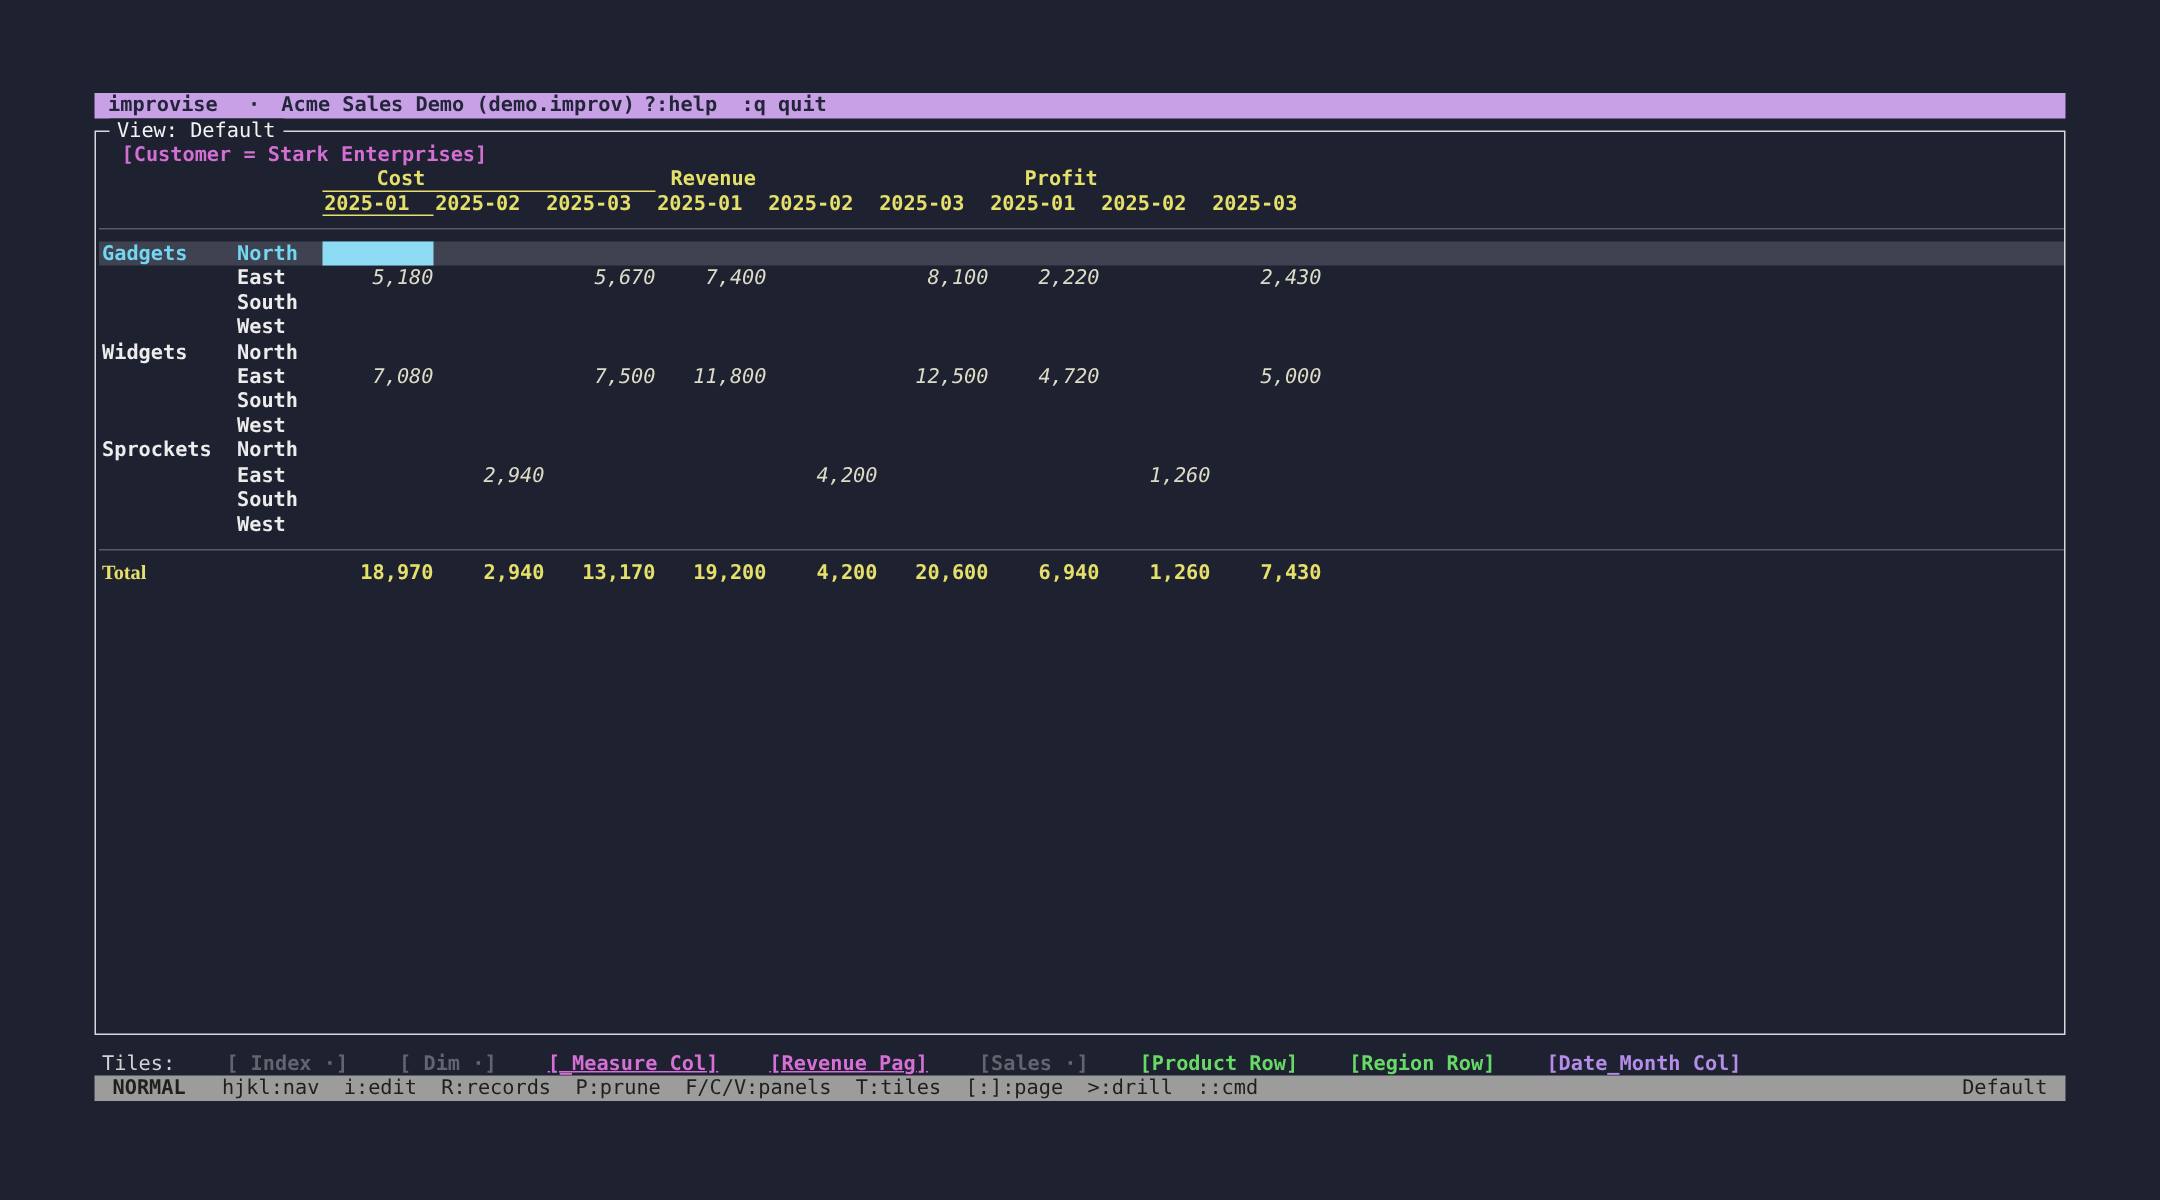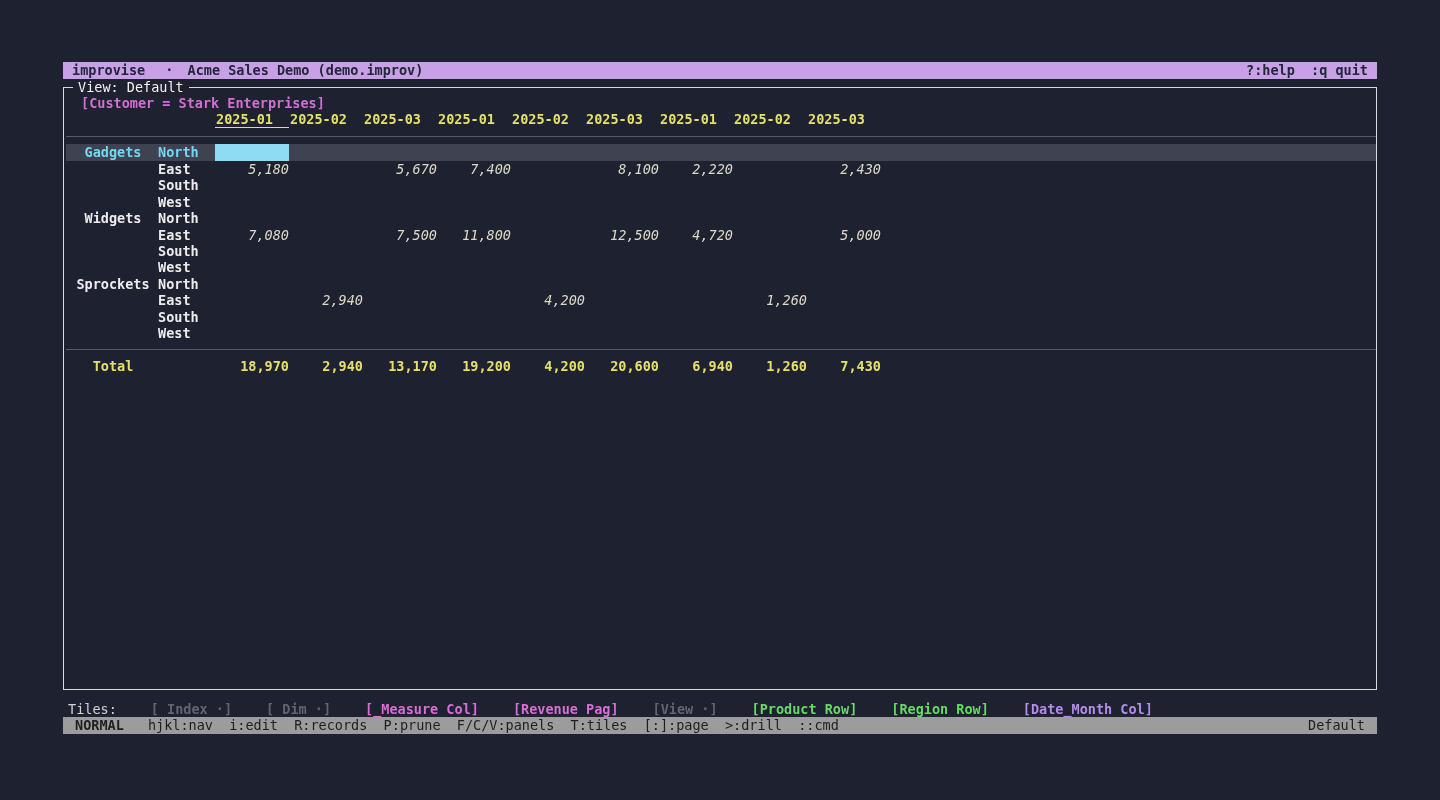--- a/index.html
+++ b/index.html
@@ -13,21 +13,21 @@
   }
   .pre { white-space: pre; }
   .terminal { position:absolute; left:63px; top:62px; width:1314px; }
 
   
   .titlebar {
     height:17px; line-height:17px;
     background: var(--titlebar-bg, #c7a0e6);
     color: var(--titlebar-fg, #23263a);
     font-weight: bold;
-    display:flex; justify-content:space-between;
+    display:flex; justify-content:flex-start;
     padding:0 9px;
   }
   .tb-left span { margin-right:6px; }
   .tb-sep { margin:0 6px; }
 
   
   .viewbox {
     position:relative;
     margin-top:8px;
     height:603px;
@@ -43,53 +43,53 @@
   .filter-line {
     height:16.45px; line-height:16.45px;
     padding-left:15px;
     color: var(--filter-magenta, #d36fd3);
     font-weight:bold;
   }
 
   .line { height:16.45px; line-height:16.45px; display:flex; white-space:pre; }
   .cell { flex:none; overflow:hidden; }
   .c-rowhead { width:149px; }
-  .c-prod { width:92px; padding-left:2px; font-weight:bold;text-align:center; }
+  .c-prod { width:92px; padding-left:2px; font-weight:bold; }
   .c-reg  { width:57px; font-weight:bold; }
   .c-val  { width:74px; text-align:right; font-style:italic; color: var(--value-fg, #dcdcc6); }
 
   .mgroup { width:222px; font-weight:bold; color: var(--header-yellow, #e5e06a); }
   .mg-0 { padding-left:36px; }
   .mg-1 { padding-left:10px; }
   .mg-2 { padding-left:24px; }
   .month-cell {
     width:74px; text-align:right; padding-right:16px;
     font-weight:bold; color: var(--header-yellow, #e5e06a);
   }
   .underlined { border-bottom:1px solid currentColor; }
 
   .divider-row { height:16.45px; display:flex; align-items:center; }
   .hline { height:1px; width:100%; background: var(--divider, #565b68); }
 
   .prow.selected { background: var(--row-highlight, #3f4250); }
   .sel-label { color: var(--selection-cyan, #74d7f2); }
   .cursor { background: var(--cursor-bg, #8edcf4); color:transparent; }
 
-  .total-row .c-prod { color: var(--header-yellow, #e5e06a); }
+  .total-row .c-prod { color: var(--header-yellow, #e5e06a); font-family: Liberation Serif, serif; }
   .total-row .c-val { font-style:normal; font-weight:bold; color: var(--header-yellow, #e5e06a); }
 
   
   .tiles-row {
     margin-top:11px; height:16px; line-height:16px;
     display:flex; gap:34px; padding-left:5px;
     white-space:pre; font-weight:bold;
   }
   .tiles-label { color:#d2d2d2; font-weight:normal; }
   .tile-dim     { color: var(--tile-dim, #62646e); }
-  .tile-magenta { color: var(--tile-magenta, #d66fd6); }
+  .tile-magenta { color: var(--tile-magenta, #d66fd6); text-decoration: underline; }
   .tile-green   { color: var(--tile-green, #67d967); }
   .tile-purple  { color: var(--tile-purple, #b48de8); }
 
   
   .statusbar {
     height:17px; line-height:17px;
     background: var(--statusbar-bg, #9c9c9c);
     color: var(--statusbar-fg, #1f1f1f);
     display:flex; justify-content:space-between;
     padding:0 12px;
@@ -110,20 +110,24 @@
       <span>Acme Sales Demo (demo.improv)</span>
     </div>
     <div class="tb-right pre">?:help  :q quit</div>
   </div>
 
   <div class="viewbox">
     <div class="view-label">View: Default</div>
 
     <div class="filter-line">[Customer = Stark Enterprises]</div>
 
+    <div class="line">
+      <div class="cell c-rowhead"></div>
+      
+    <div class="cell mgroup mg-0 underlined">Cost</div><div class="cell mgroup mg-1">Revenue</div><div class="cell mgroup mg-2">Profit</div></div>
 
     <div class="line">
       <div class="cell c-rowhead"></div>
       
     <div class="cell month-cell underlined">2025-01</div><div class="cell month-cell">2025-02</div><div class="cell month-cell">2025-03</div><div class="cell month-cell">2025-01</div><div class="cell month-cell">2025-02</div><div class="cell month-cell">2025-03</div><div class="cell month-cell">2025-01</div><div class="cell month-cell">2025-02</div><div class="cell month-cell">2025-03</div></div>
 
     <div class="divider-row">
         <div class="hline"></div>
       </div>
 
@@ -149,21 +153,21 @@
     <div class="line total-row">
       <div class="cell c-prod">Total</div>
       <div class="cell c-reg"></div>
       
     <div class="cell c-val">18,970</div><div class="cell c-val">2,940</div><div class="cell c-val">13,170</div><div class="cell c-val">19,200</div><div class="cell c-val">4,200</div><div class="cell c-val">20,600</div><div class="cell c-val">6,940</div><div class="cell c-val">1,260</div><div class="cell c-val">7,430</div></div>
   </div>
 
   <div class="tiles-row">
     <span class="tiles-label">Tiles:</span>
     
-  <span class="tile tile-dim">[ Index ·]</span><span class="tile tile-dim">[ Dim ·]</span><span class="tile tile-magenta">[_Measure Col]</span><span class="tile tile-magenta">[Revenue Pag]</span><span class="tile tile-dim">[View ·]</span><span class="tile tile-green">[Product Row]</span><span class="tile tile-green">[Region Row]</span><span class="tile tile-purple">[Date_Month Col]</span></div>
+  <span class="tile tile-dim">[ Index ·]</span><span class="tile tile-dim">[ Dim ·]</span><span class="tile tile-magenta">[_Measure Col]</span><span class="tile tile-magenta">[Revenue Pag]</span><span class="tile tile-dim">[Sales ·]</span><span class="tile tile-green">[Product Row]</span><span class="tile tile-green">[Region Row]</span><span class="tile tile-purple">[Date_Month Col]</span></div>
 
   <div class="statusbar">
     <div class="sb-left">
       <span class="sb-mode">NORMAL</span>
       <span class="sb-hints pre">hjkl:nav  i:edit  R:records  P:prune  F/C/V:panels  T:tiles  [:]:page  &gt;:drill  ::cmd</span>
     </div>
     <div class="sb-right">Default</div>
   </div>
 
 </div>

